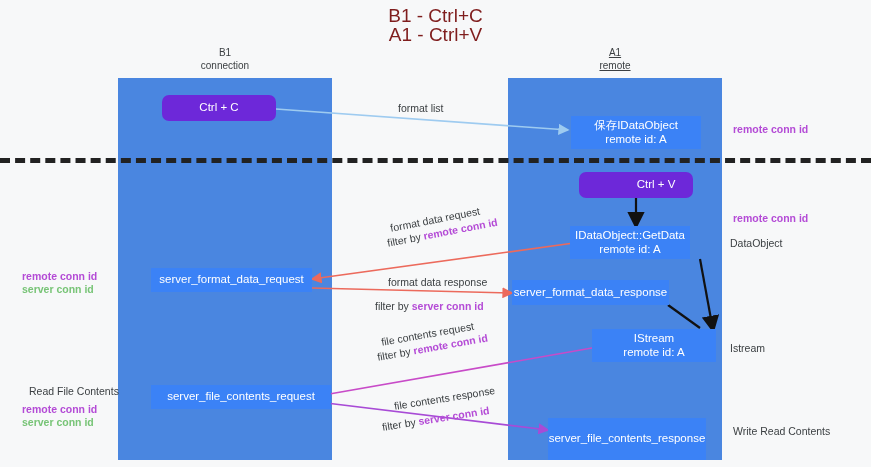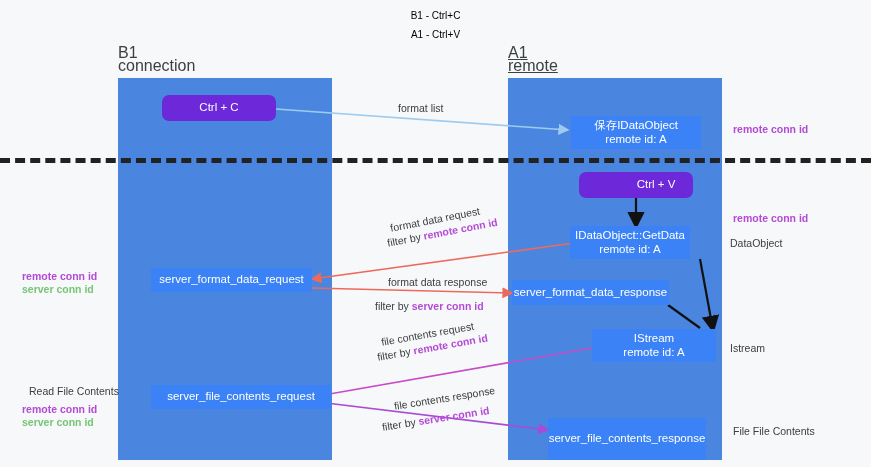--- a/index.html
+++ b/index.html
@@ -12,25 +12,25 @@
   }
   #stage{position:absolute;inset:0;}
   svg#wires{position:absolute;left:0;top:0;width:871px;height:467px;pointer-events:none;}
 
   .lane{position:absolute;background:#4a86e0;}
   .lane-b1{left:118px;top:78px;width:214px;height:382px;}
   .lane-a1{left:508px;top:78px;width:214px;height:382px;}
 
   .title{
     position:absolute;left:0;top:6px;width:871px;
-    text-align:center;font-size:10px;color:#000000;line-height:19px;
+    text-align:center;font-size:19px;color:#7f1d1d;line-height:19px;
     white-space:pre;
   }
   .lane-head{
-    position:absolute;text-align:left;font-size:16px;color:#3c4043;
+    position:absolute;text-align:center;font-size:10px;color:#3c4043;
     line-height:13px;white-space:pre;
   }
   .lane-head.b1{left:118px;top:46px;width:214px;}
   .lane-head.a1{left:508px;top:46px;width:214px;text-decoration:underline;}
 
   .node{
     position:absolute;box-sizing:border-box;
     display:flex;align-items:center;justify-content:center;
     text-align:center;color:#ffffff;font-size:11.5px;line-height:13.5px;
     white-space:pre;
@@ -156,21 +156,21 @@
     <span>filter by </span><span class="hl-server">server conn id</span>
   </div>
 
   <div class="side-label purple" style="left:733px;top:122px;">remote conn id</div>
 
   <div class="side-label purple" style="left:733px;top:211px;">remote conn id</div>
   <div class="side-label" style="left:730px;top:236px;">DataObject</div>
 
   <div class="side-label" style="left:730px;top:341px;">Istream</div>
 
-  <div class="side-label" style="left:733px;top:424px;">File File Contents</div>
+  <div class="side-label" style="left:733px;top:424px;">Write Read Contents</div>
 
   <div class="side-label purple" style="left:22px;top:269px;">remote conn id</div>
   <div class="side-label green" style="left:22px;top:282px;">server conn id</div>
 
   <div class="side-label" style="left:29px;top:384px;">Read File Contents</div>
   <div class="side-label purple" style="left:22px;top:402px;">remote conn id</div>
   <div class="side-label green" style="left:22px;top:415px;">server conn id</div>
 
 </div>
 

